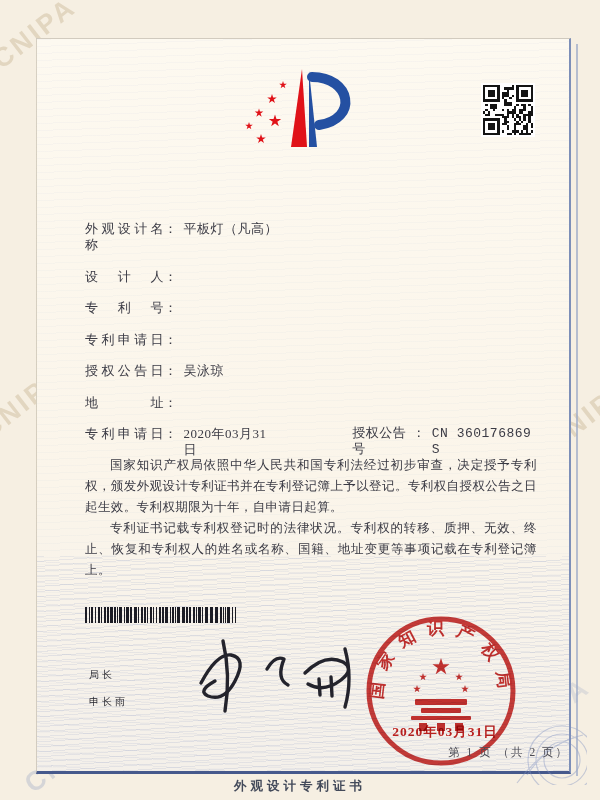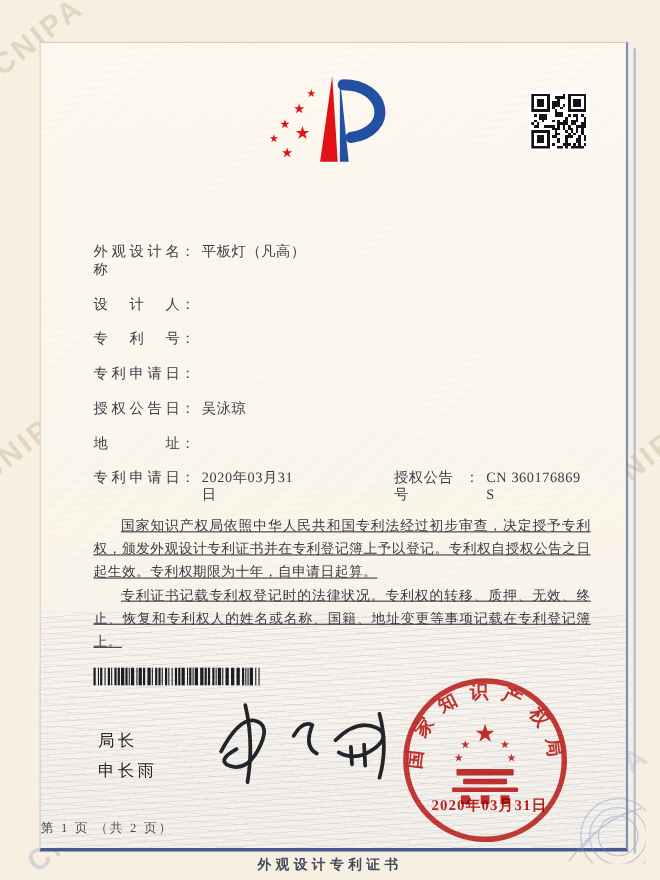--- a/index.html
+++ b/index.html
@@ -41,36 +41,36 @@
   .title{
     position:absolute;left:0;top:112px;width:100%;text-align:center;
     font-size:30px;font-weight:bold;letter-spacing:9px;color:#15151a;
   }
   
   .fields{position:absolute;left:48px;top:182px;width:450px;font-size:13px;color:#3b3b45;}
   .frow{display:flex;margin-bottom:15.5px;line-height:16px;letter-spacing:.5px;}
   .flabel{width:79px;text-align:justify;text-align-last:justify;flex:none;}
   .fcolon{flex:none;margin-right:6px;}
   .fvalue{flex:1;}
-  .fpair2{display:flex;margin-left:82px;}
-  
-  .paras{position:absolute;left:48px;top:429px;width:452px;font-size:12.5px;line-height:21px;color:#3a3a44;text-align:justify;letter-spacing:.4px;text-decoration:underline;}
+  .fpair2{display:flex;margin-left:82px;font-family:Liberation Mono, monospace;}
+  
+  .paras{position:absolute;left:48px;top:416px;width:452px;font-size:12.5px;line-height:21px;color:#3a3a44;text-align:justify;letter-spacing:.4px;}
   .paras p{margin:0;text-indent:2em;}
   
   .barcode{position:absolute;left:48px;top:568px;height:16px;width:160px;font-size:0;}
   .barcode i{display:inline-block;height:100%;background:#1c1c24;vertical-align:top;}
   
-  .director{position:absolute;left:52px;top:622px;font-size:15px;color:#26262e;letter-spacing:3px;line-height:27px;}
+  .director{position:absolute;left:52px;top:622px;font-size:10px;color:#26262e;letter-spacing:3px;line-height:27px;}
   .signature{position:absolute;left:150px;top:596px;}
   .seal{position:absolute;left:322px;top:572px;mix-blend-mode:multiply;opacity:.93;}
   .seal-date{
     position:absolute;left:328px;top:684px;width:160px;text-align:center;
     color:#c42322;font-size:13.5px;font-weight:bold;letter-spacing:1px;mix-blend-mode:multiply;
   }
-  .page-info{position:absolute;left:0;top:706px;width:100%;text-align:left;font-size:11.5px;letter-spacing:2px;color:#4c4c55;}
+  .page-info{position:absolute;left:0;top:706px;width:100%;text-align:right;font-size:11.5px;letter-spacing:2px;color:#4c4c55;}
   
   .cont-note{
     position:absolute;left:0;top:778px;width:600px;text-align:center;
     font-size:12.5px;letter-spacing:4px;color:#434a5a;font-weight:bold;
   }
 </style>
 </head>
 <body>
 
 <div class="wm" style="left:-14px;top:18px;">CNIPA</div>

